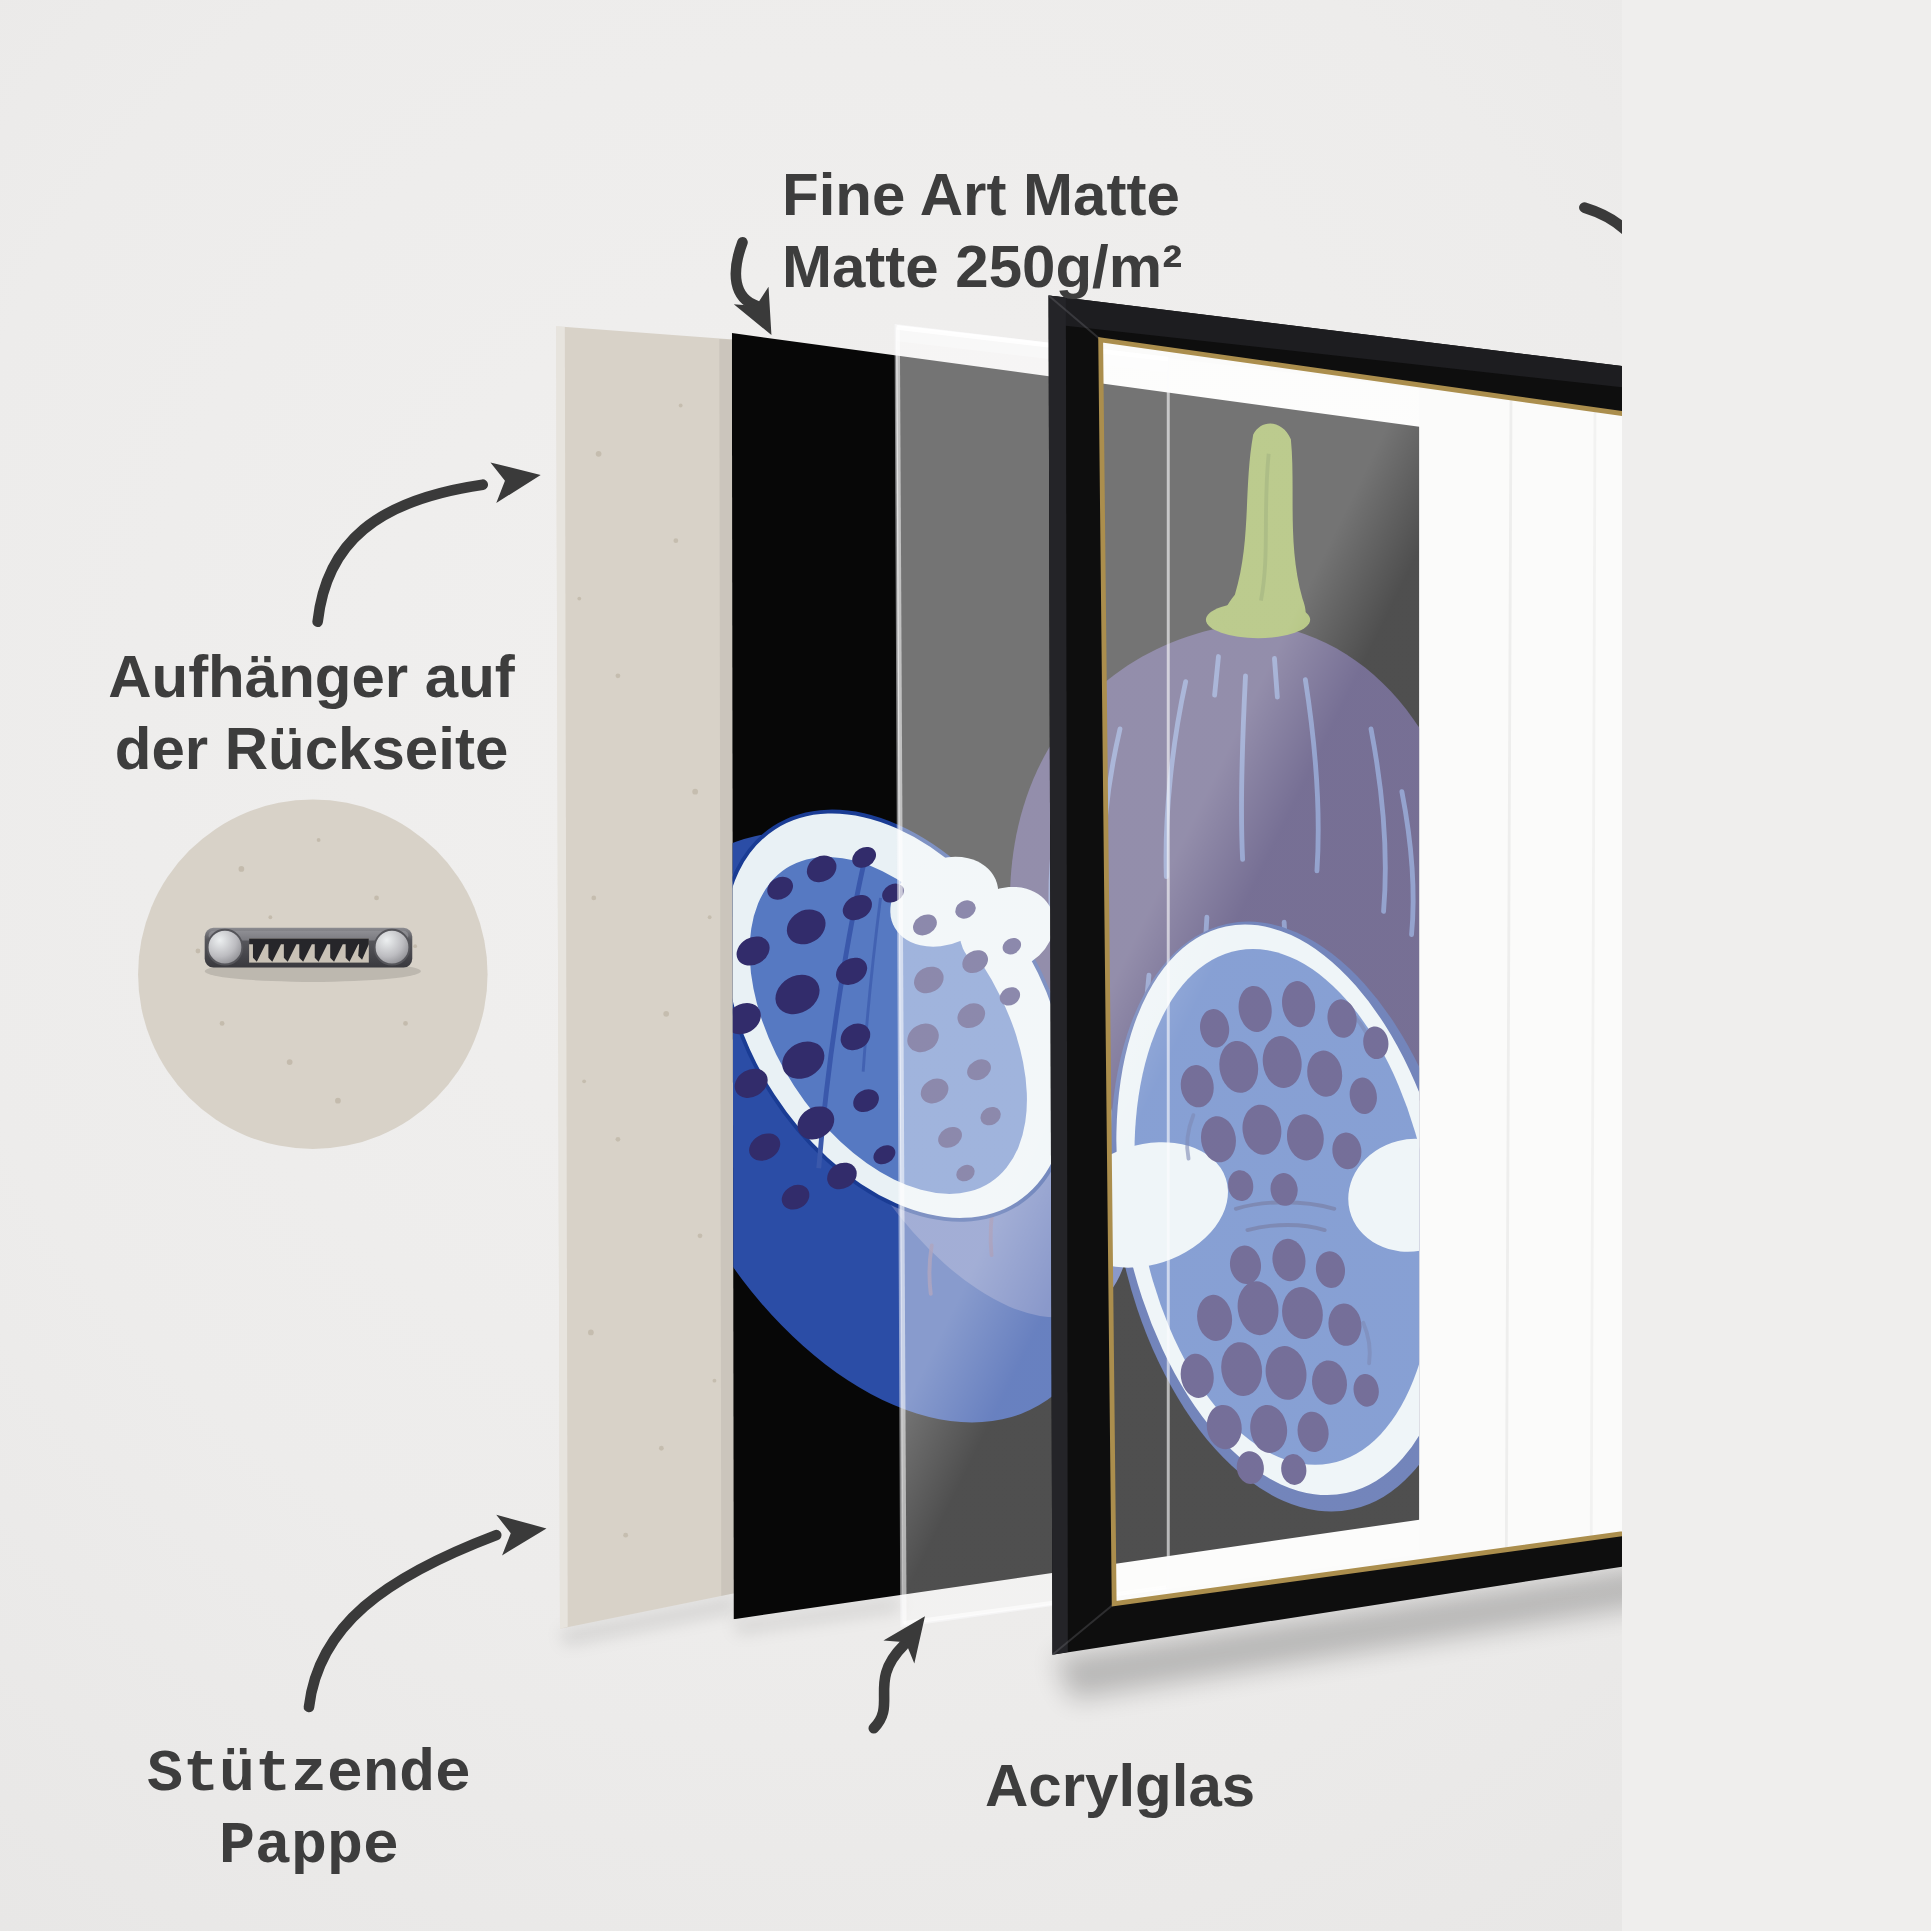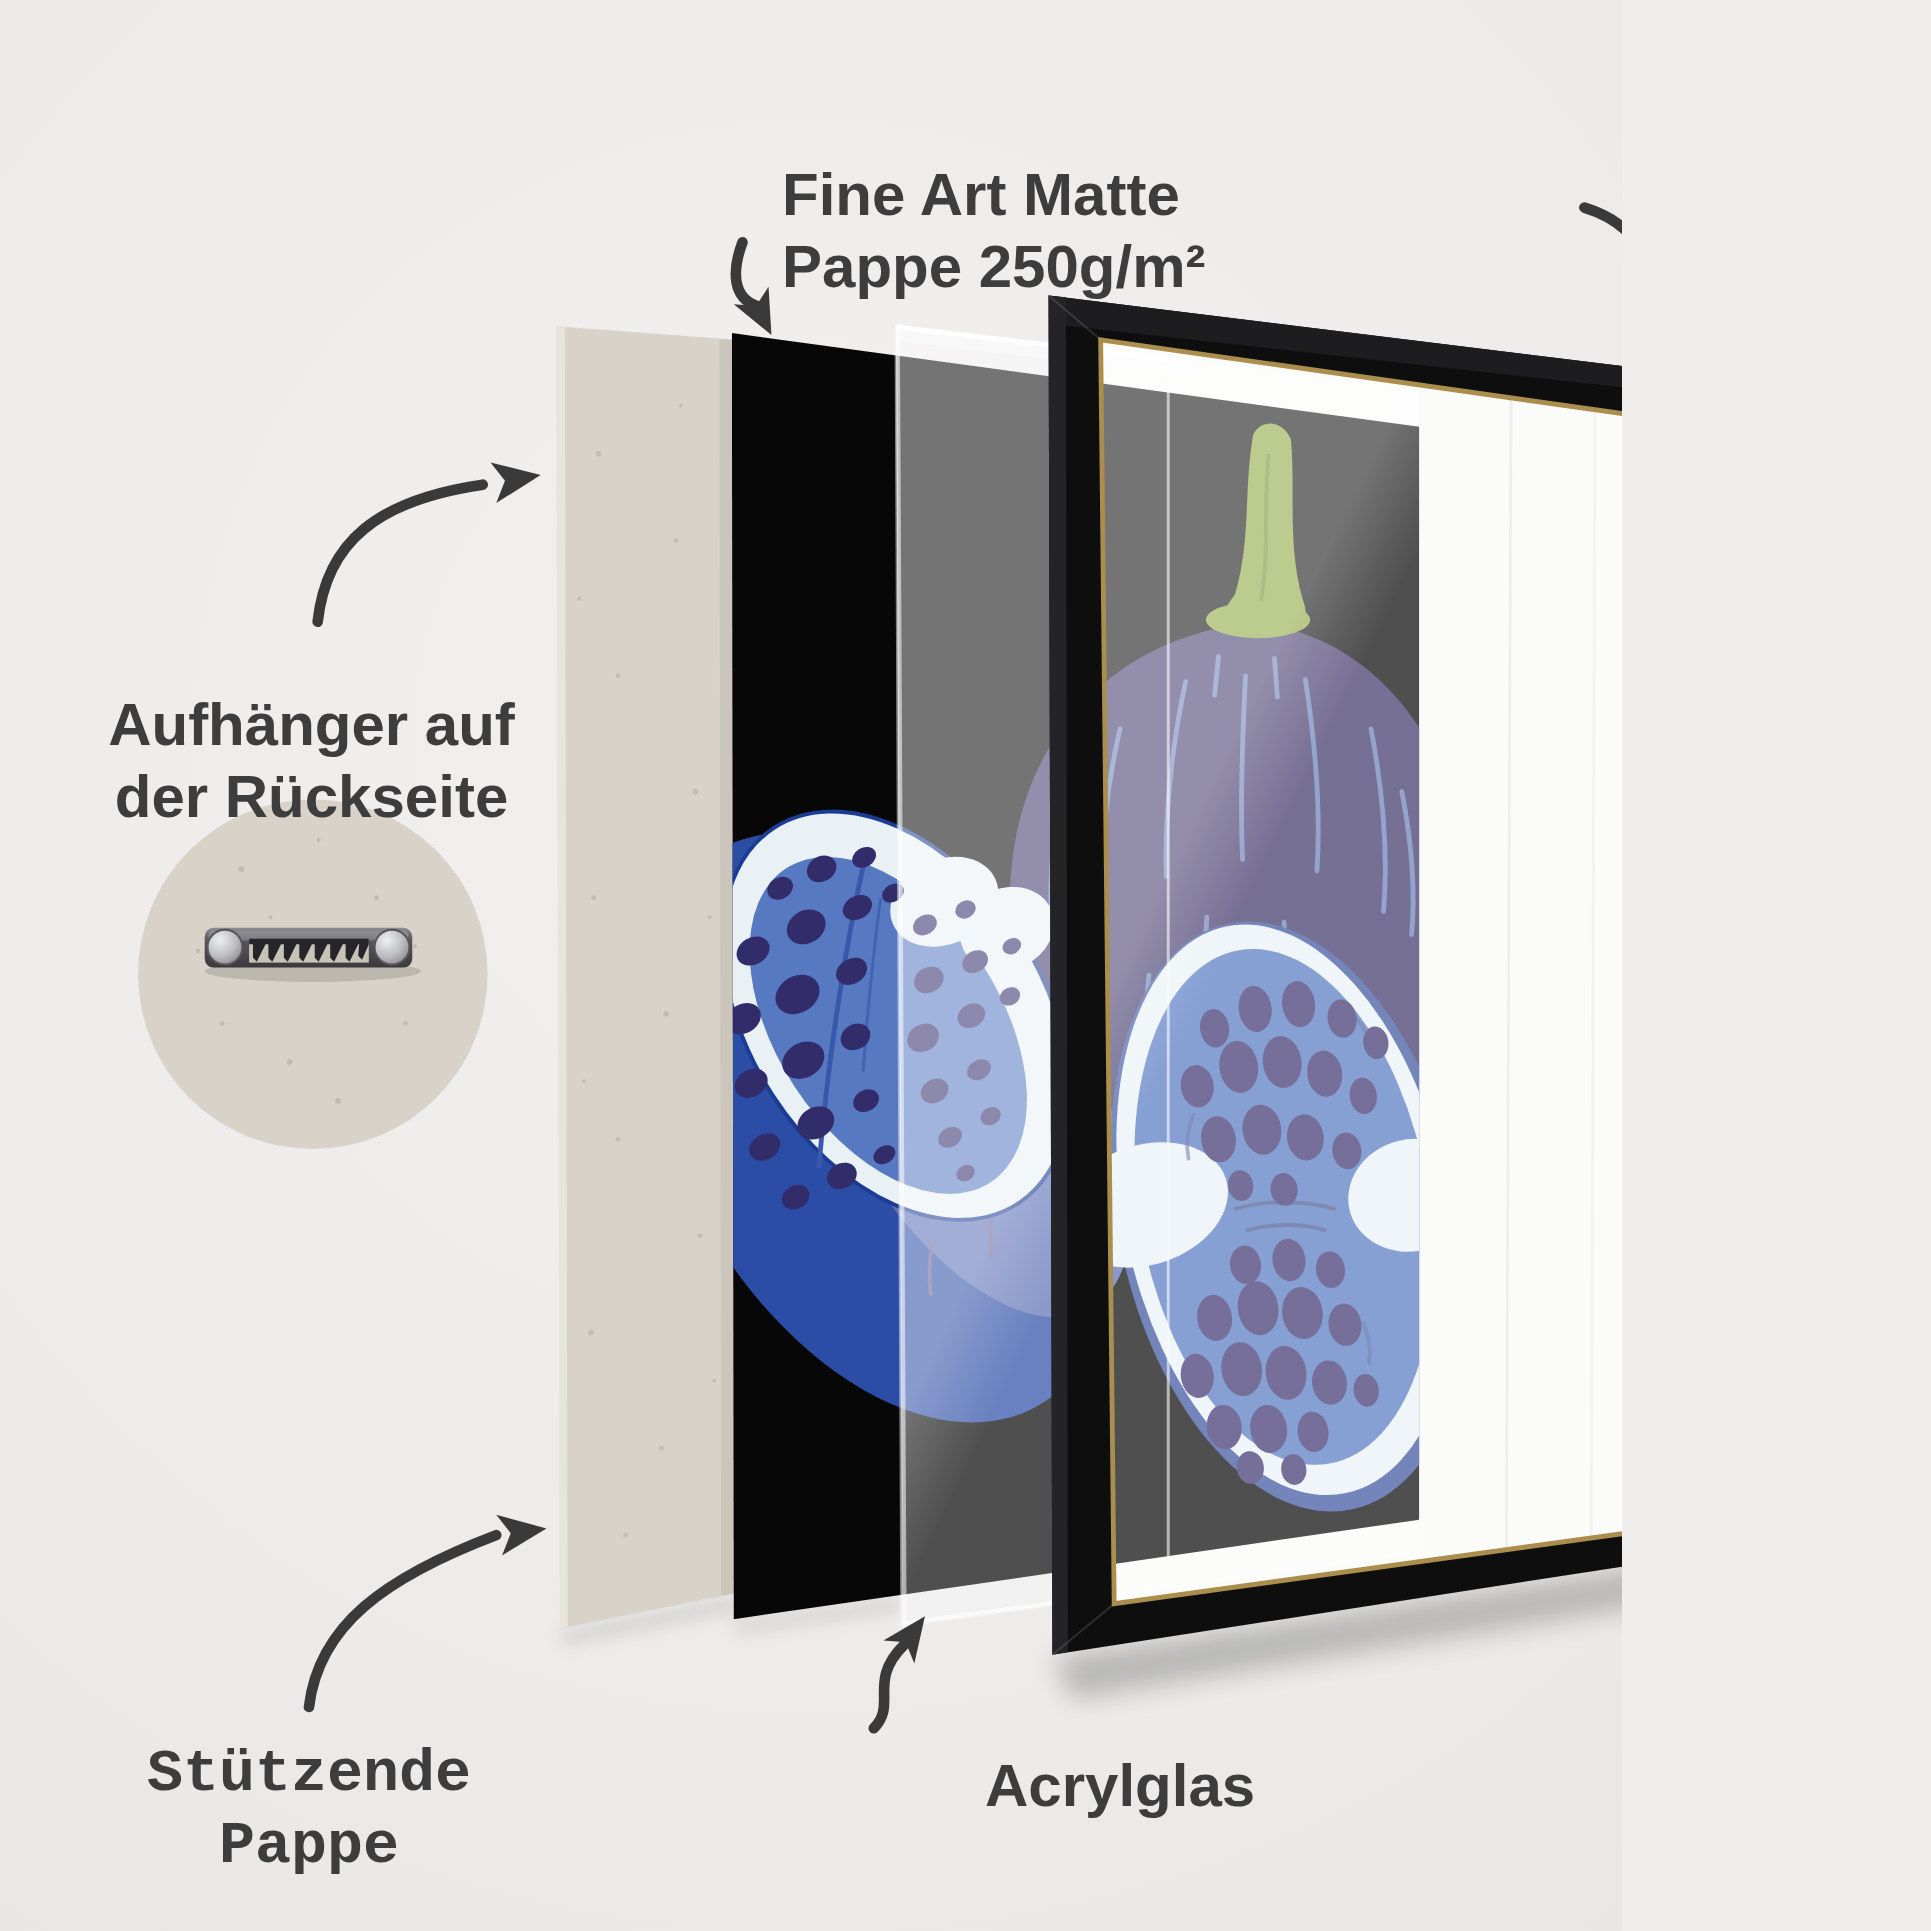--- a/index.html
+++ b/index.html
@@ -5,21 +5,21 @@
   html,body{margin:0;padding:0;}
   body{background:#efeeed;font-family:"Liberation Sans",sans-serif;}
   .stage{position:relative;width:1622px;height:1931px;overflow:hidden;
          background:radial-gradient(circle at 50% 38%, #f1f0ef 0%, #edecEB 62%, #e8e7e6 100%);}
   .stage svg.canvas{position:absolute;left:0;top:0;}
   .label{position:absolute;font-weight:700;font-size:60px;line-height:72px;
          color:#3d3d3d;letter-spacing:0px;white-space:nowrap;}
   .label .ln{display:block;}
   #label-paper{left:782px;top:159px;text-align:left;}
   #label-holzrahmen{left:1311px;top:232px;}
-  #label-aufhaenger{left:70px;top:641px;width:483px;text-align:center;margin-top:48px;}
+  #label-aufhaenger{left:70px;top:641px;width:483px;text-align:center;}
   #label-stuetzende{left:116px;top:1738px;width:386px;text-align:center;font-family:Liberation Mono, monospace;}
   #label-acrylglas{left:985px;top:1750px;}
 </style>
 </head>
 <body>
 
 <div class="stage">
 
 <svg class="canvas" width="1931" height="1931" viewBox="0 0 2000 2000">
   <defs>
@@ -280,21 +280,21 @@
     <path d="M799,347 L796,297 L783,317 L760,315 Z"></path>
     <path d="M1686,397 L1728,363 L1704,363 L1692,343 Z"></path>
     <path d="M560,492 L514,521 L523,498 L508,479 Z"></path>
     <path d="M566,1583 L520,1611 L529,1588 L514,1569 Z"></path>
     <path d="M958,1674 L947,1723 L938,1701 L915,1699 Z"></path>
   </g>
 </svg>
 
 <div class="label" id="label-paper">
   <span class="ln">Fine Art Matte</span>
-  <span class="ln">Pappe 250g/m²</span>
+  <span class="ln">Matte 250g/m²</span>
 </div>
 
 
 <div class="label" id="label-aufhaenger">
   <span class="ln">Aufhänger auf</span>
   <span class="ln">der Rückseite</span>
 </div>
 
 <div class="label" id="label-stuetzende">
   <span class="ln">Stützende</span>

